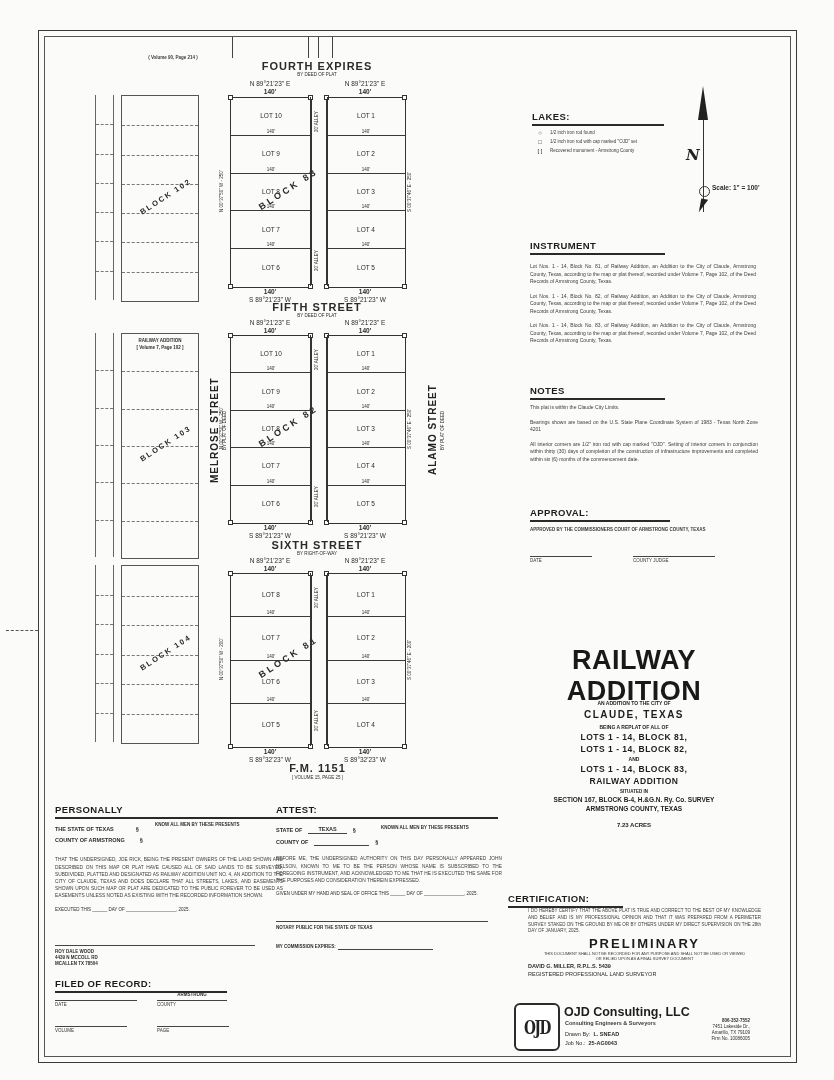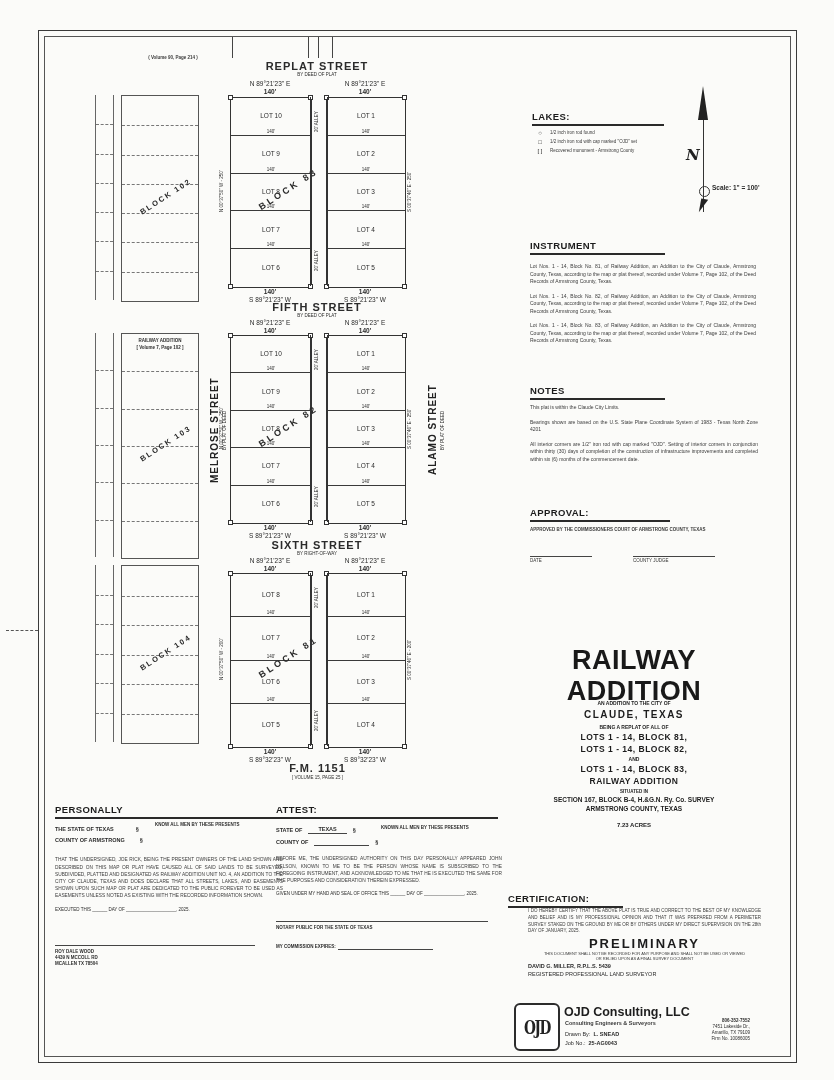--- a/index.html
+++ b/index.html
@@ -208,22 +208,30 @@
     <p class="p" style="font-size:4.8px;margin-top:9px">BEFORE ME, THE UNDERSIGNED AUTHORITY ON THIS DAY PERSONALLY APPEARED JOHN NELSON, KNOWN TO ME TO BE THE PERSON WHOSE NAME IS SUBSCRIBED TO THE FOREGOING INSTRUMENT, AND ACKNOWLEDGED TO ME THAT HE IS EXECUTED THE SAME FOR THE PURPOSES AND CONSIDERATION THEREIN EXPRESSED.</p>
     <div class="t4" style="margin-top:6px">GIVEN UNDER MY HAND AND SEAL OF OFFICE THIS ______ DAY OF ________________, 2025.</div>
     <div class="sigline" style="width:212px;margin-top:24px"></div>
     <div class="t4 b" style="margin-top:3px">NOTARY PUBLIC FOR THE STATE OF TEXAS</div>
     <div class="flexrow t4 b" style="margin-top:13px">
       <span>MY COMMISSION EXPIRES:</span>
       <span class="blank" style="width:95px;margin-left:2px"></span>
     </div>
   </div>
 
-
-<div class="abs t11 b ctr ls1" style="left: 230px; top: 60px; width: 174px;">REPLAT STREET</div>
+  <div class="abs" style="left:55px;top:978px;width:210px;height:70px">
+    <div class="hd" style="width:172px">FILED OF RECORD:</div>
+    <div class="abs t4 b ctr" style="left:102px;top:14px;width:70px">ARMSTRONG</div>
+    <div class="abs fline" style="left:0px;top:22px;width:82px">DATE</div>
+    <div class="abs fline" style="left:102px;top:22px;width:70px">COUNTY</div>
+    <div class="abs fline" style="left:0px;top:48px;width:72px">VOLUME</div>
+    <div class="abs fline" style="left:102px;top:48px;width:72px">PAGE</div>
+  </div>
+
+<div class="abs t11 b ctr ls1" style="left: 230px; top: 60px; width: 174px;">FOURTH EXPIRES</div>
     <div class="abs t4 ctr" style="left: 230px; top: 72px; width: 174px;">BY DEED OF PLAT</div>
     <div class="abs t6 ctr" style="left: 230px; top: 80px; width: 80px;">N 89°21'23" E</div>
     <div class="abs t6 ctr b" style="left: 230px; top: 88px; width: 80px;">140'</div>
     <div class="abs col" style="left: 230px; top: 97px; width: 80px; height: 189px;">
       <div class="abs cell cb" style="left: 0px; top: 0px; width: 100%; height: 37.8px;">
         <div class="abs t6 ctr" style="left: 0px; top: 50%; width: 100%; transform: translateY(-50%);">LOT 10</div>
       </div>
       <div class="abs t4 ctr" style="left: 0px; top: 30.8px; width: 100%;">140'</div>
       <div class="abs cell cb" style="left: 0px; top: 37.8px; width: 100%; height: 37.8px;">
         <div class="abs t6 ctr" style="left: 0px; top: 50%; width: 100%; transform: translateY(-50%);">LOT 9</div>

